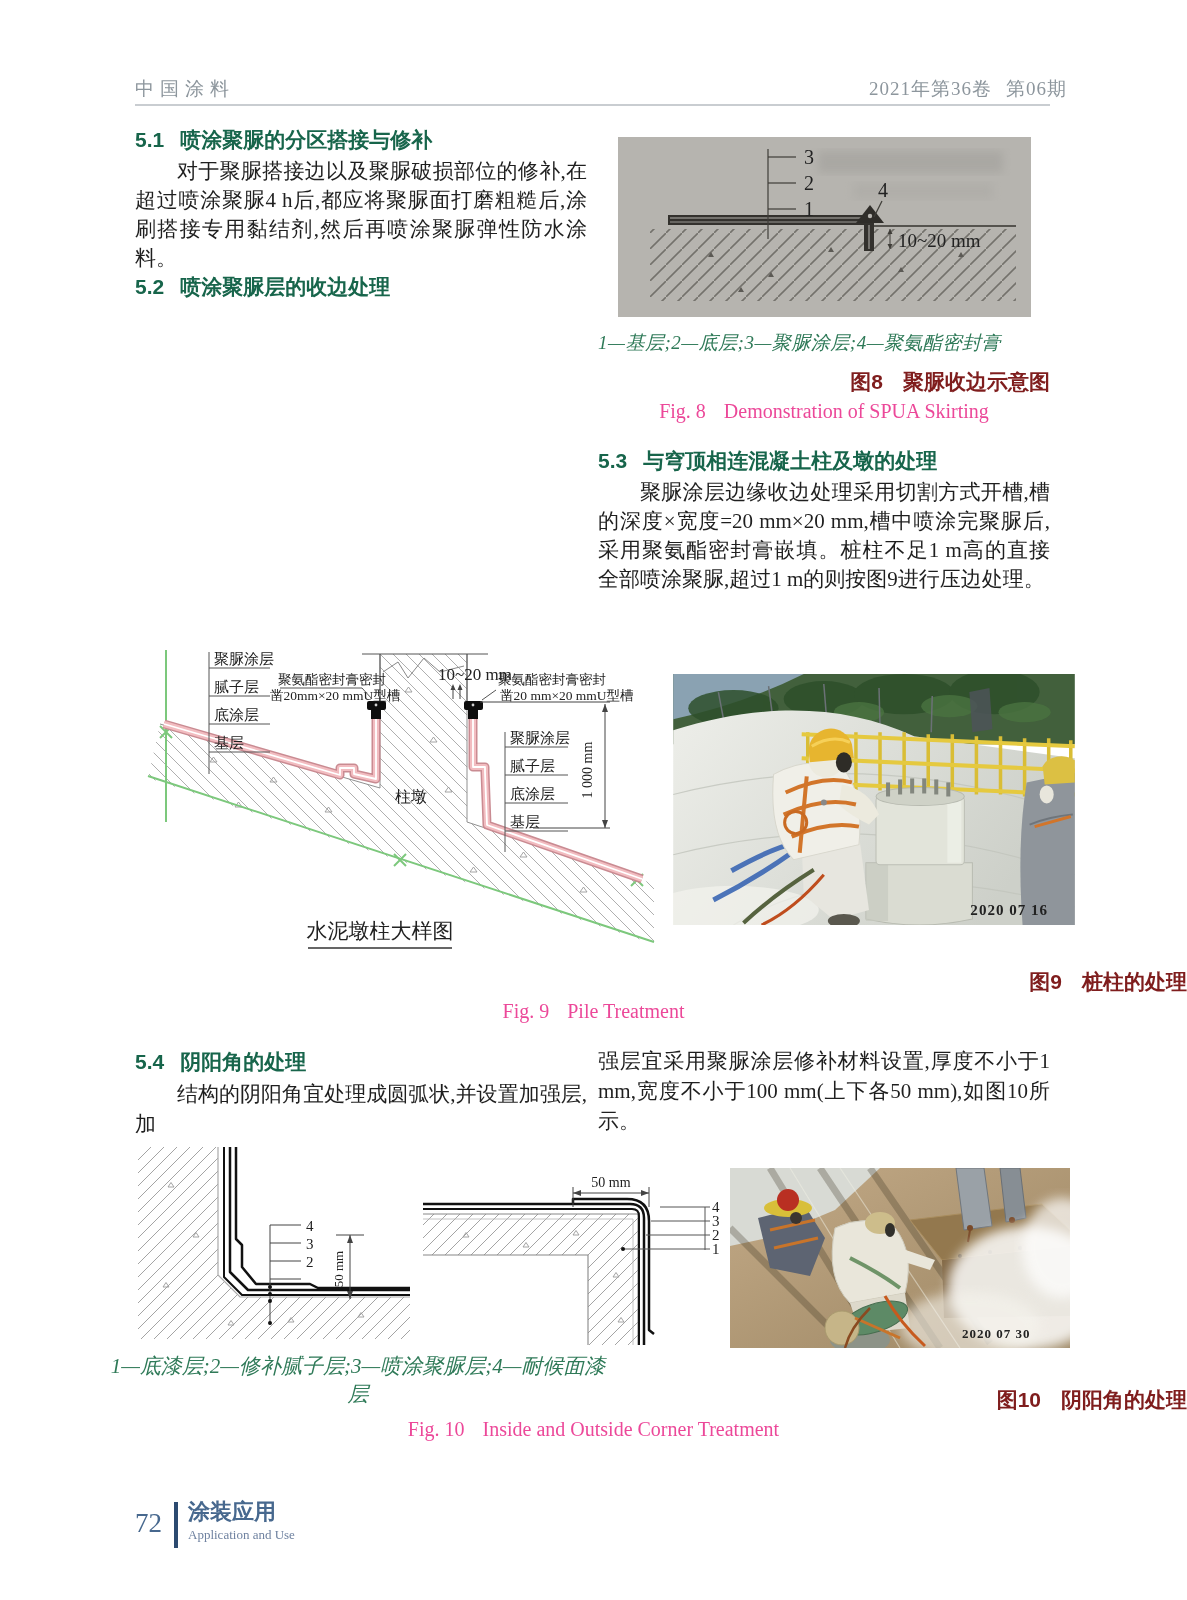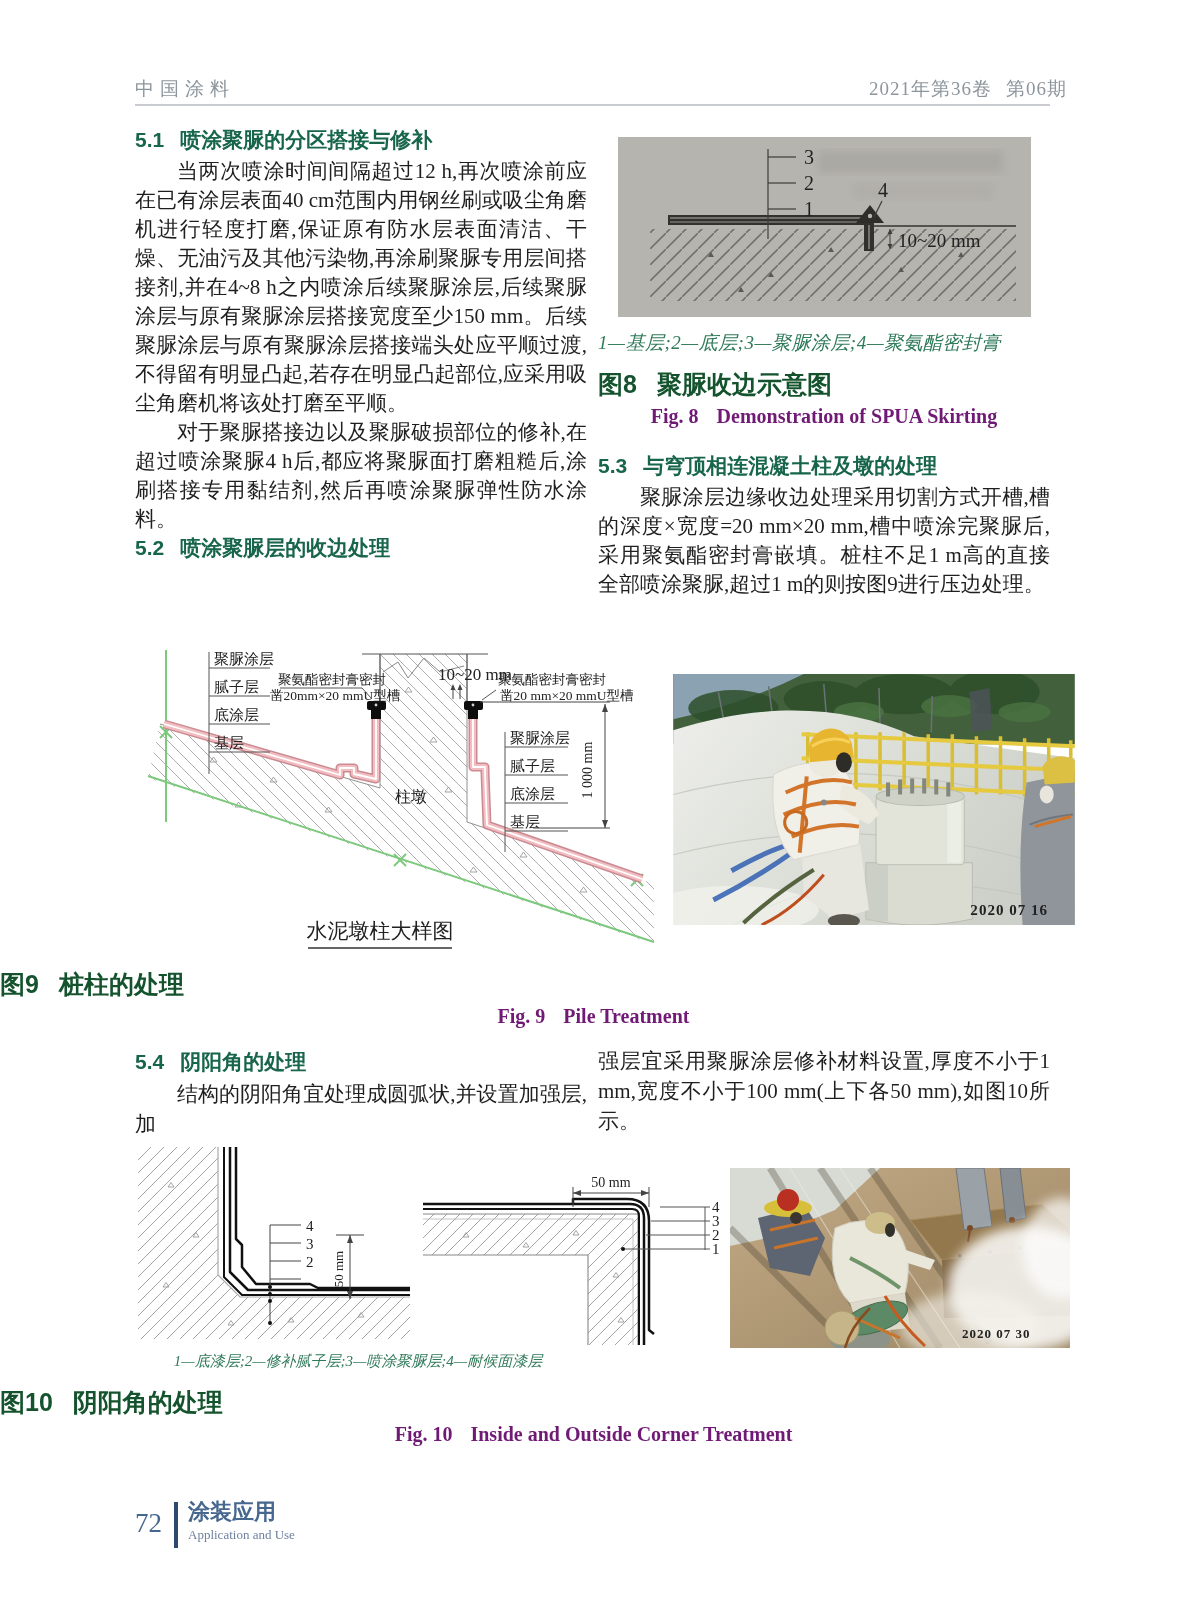--- a/index.html
+++ b/index.html
@@ -18,54 +18,53 @@
   h2.sec{margin:0 0 4px 0;font-family:"Liberation Sans","DejaVu Sans",sans-serif;
          font-weight:bold;font-size:21px;line-height:27px;color:#17654b;}
   h2.sec .num{margin-right:16px;}
   h2.sec.later{}
   p.body{margin:0;font-size:21px;line-height:29px;text-align:justify;text-justify:inter-character;
          text-indent:2em;}
   p.body.noindent{text-indent:0;}
   
   .fig8-photo{display:block;margin:9px auto 0 auto;}
   .legend{margin-top:13px;text-align:left;font-size:19px;font-style:italic;color:#2f7a58;letter-spacing:0.5px;}
-  .cap-zh{margin-top:12px;text-align:left;font-family:"Liberation Sans","DejaVu Sans",sans-serif;
-          font-weight:bold;font-size:25px;color:#14532d;}
+  .cap-zh{margin-top:12px;text-align:right;font-family:"Liberation Sans","DejaVu Sans",sans-serif;
+          font-weight:bold;font-size:21px;color:#7f1d1d;}
   .cap-zh .cnum{margin-right:20px;}
-  .cap-en{margin-top:4px;text-align:center;font-weight:bold;font-size:20px;color:#701a75;}
+  .cap-en{margin-top:4px;text-align:center;font-weight:normal;font-size:20px;color:#ec4899;}
   .cap-en .cnum{margin-right:18px;}
   .s53-wrap{margin-top:24px;}
   
   .abs{position:absolute;}
   .caption-block{position:absolute;left:0;width:1187px;text-align:center;}
   .caption-block .cap-zh,.caption-block .cap-en{margin-top:0;}
   .caption-block .cap-en{margin-top:4px;}
   .legend10{position:absolute;left:108px;top:1352px;width:500px;text-align:center;
-            font-size:15px;font-style:italic;color:#2f7a58;}
+            font-size:21px;font-style:italic;color:#2f7a58;}
   
   .footer{position:absolute;left:135px;top:1500px;display:flex;align-items:flex-start;}
   .footer .pageno{font-size:27px;color:#47688e;margin-top:8px;}
   .footer .vbar{width:4px;height:46px;background:#2c4a70;margin:2px 10px 0 12px;}
   .footer .sec-zh{font-family:"Liberation Sans","DejaVu Sans",sans-serif;font-weight:bold;
                   font-size:22px;color:#47688e;line-height:24px;}
   .footer .sec-en{font-size:13px;color:#6f82a0;margin-top:3px;}
   svg text{font-family:"Liberation Serif","DejaVu Serif",serif;fill:#222;}
 </style>
 </head>
 <body>
 
 <div class="page">
 
   <div class="hdr-left">中国涂料</div>
   <div class="hdr-right"><span>2021年第36卷</span><span>第06期</span></div>
   <div class="hdr-rule"></div>
 
   <div class="col col-left">
     <h2 class="sec"><span class="num">5.1</span><span>喷涂聚脲的分区搭接与修补</span></h2>
-    <p class="body">当两次喷涂时间间隔超过12 h,再次喷涂前应在已有涂层表面40 cm范围内用钢丝刷或吸尘角磨机进行轻度打磨,保证原有防水层表面清洁、干燥、无油污及其他污染物,再涂刷聚脲专用层间搭接剂,并在4~8 h之内喷涂后续聚脲涂层,后续聚脲涂层与原有聚脲涂层搭接宽度至少150 mm。后续聚脲涂层与原有聚脲涂层搭接端头处应平顺过渡,不得留有明显凸起,若存在明显凸起部位,应采用吸尘角磨机将该处打磨至平顺。</p>
     <p class="body">对于聚脲搭接边以及聚脲破损部位的修补,在超过喷涂聚脲4 h后,都应将聚脲面打磨粗糙后,涂刷搭接专用黏结剂,然后再喷涂聚脲弹性防水涂料。</p>
     <h2 class="sec later"><span class="num">5.2</span><span>喷涂聚脲层的收边处理</span></h2>
   </div>
 
   <div class="col col-right">
 
     <svg class="fig8-photo" width="413" height="180" viewBox="0 0 413 180">
       <defs>
         <pattern id="f8hatch" patternUnits="userSpaceOnUse" width="16" height="16">
           <path d="M0,16 L16,0" stroke="#74726c" stroke-width="1.6"></path>

